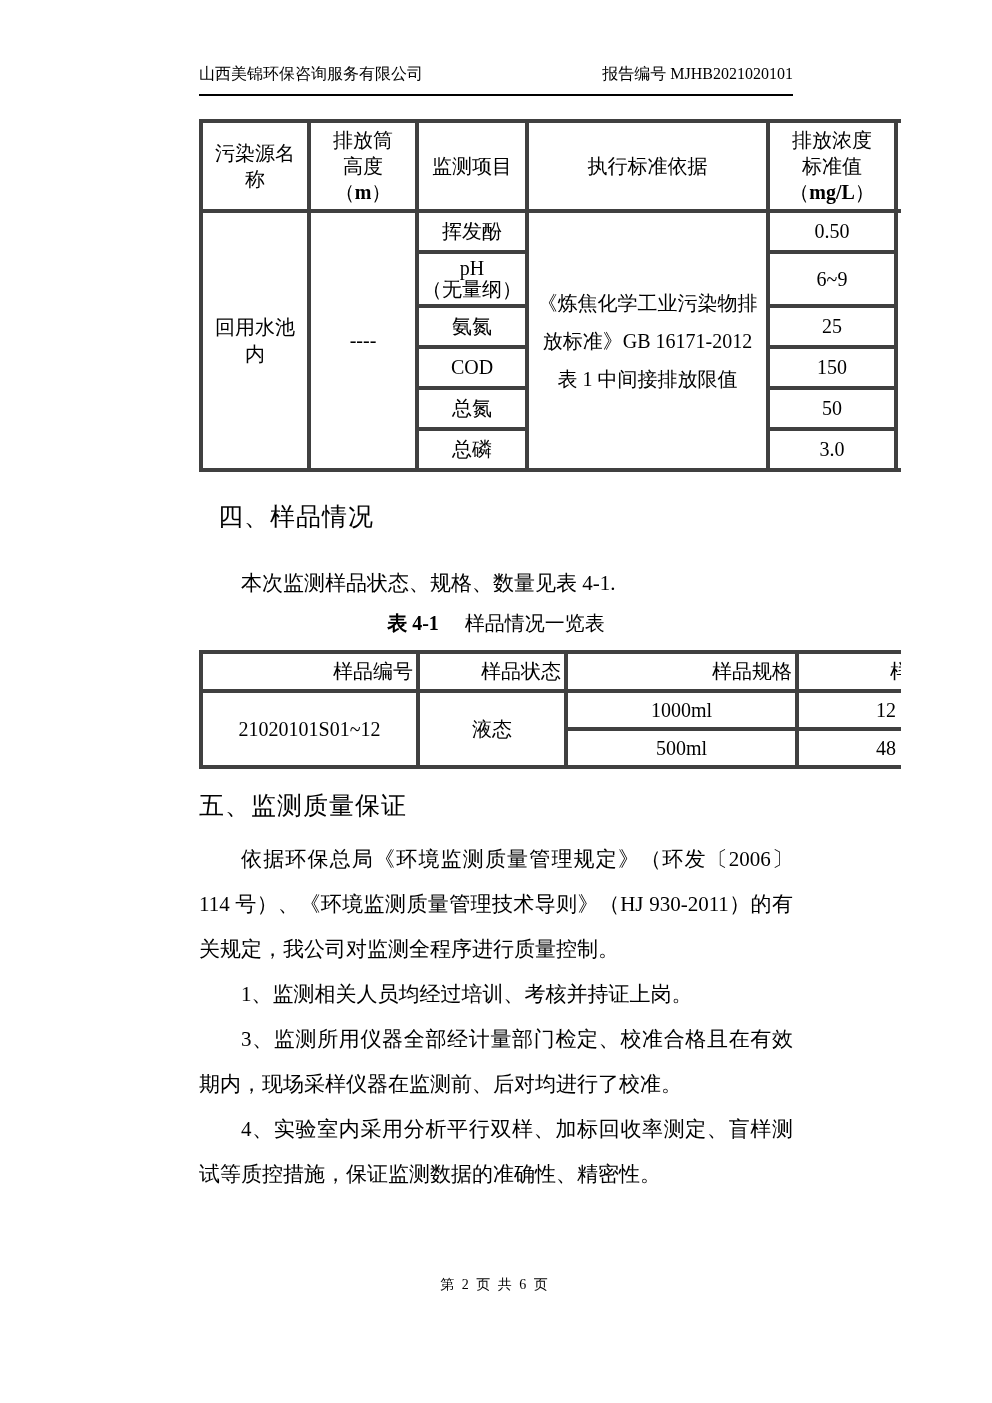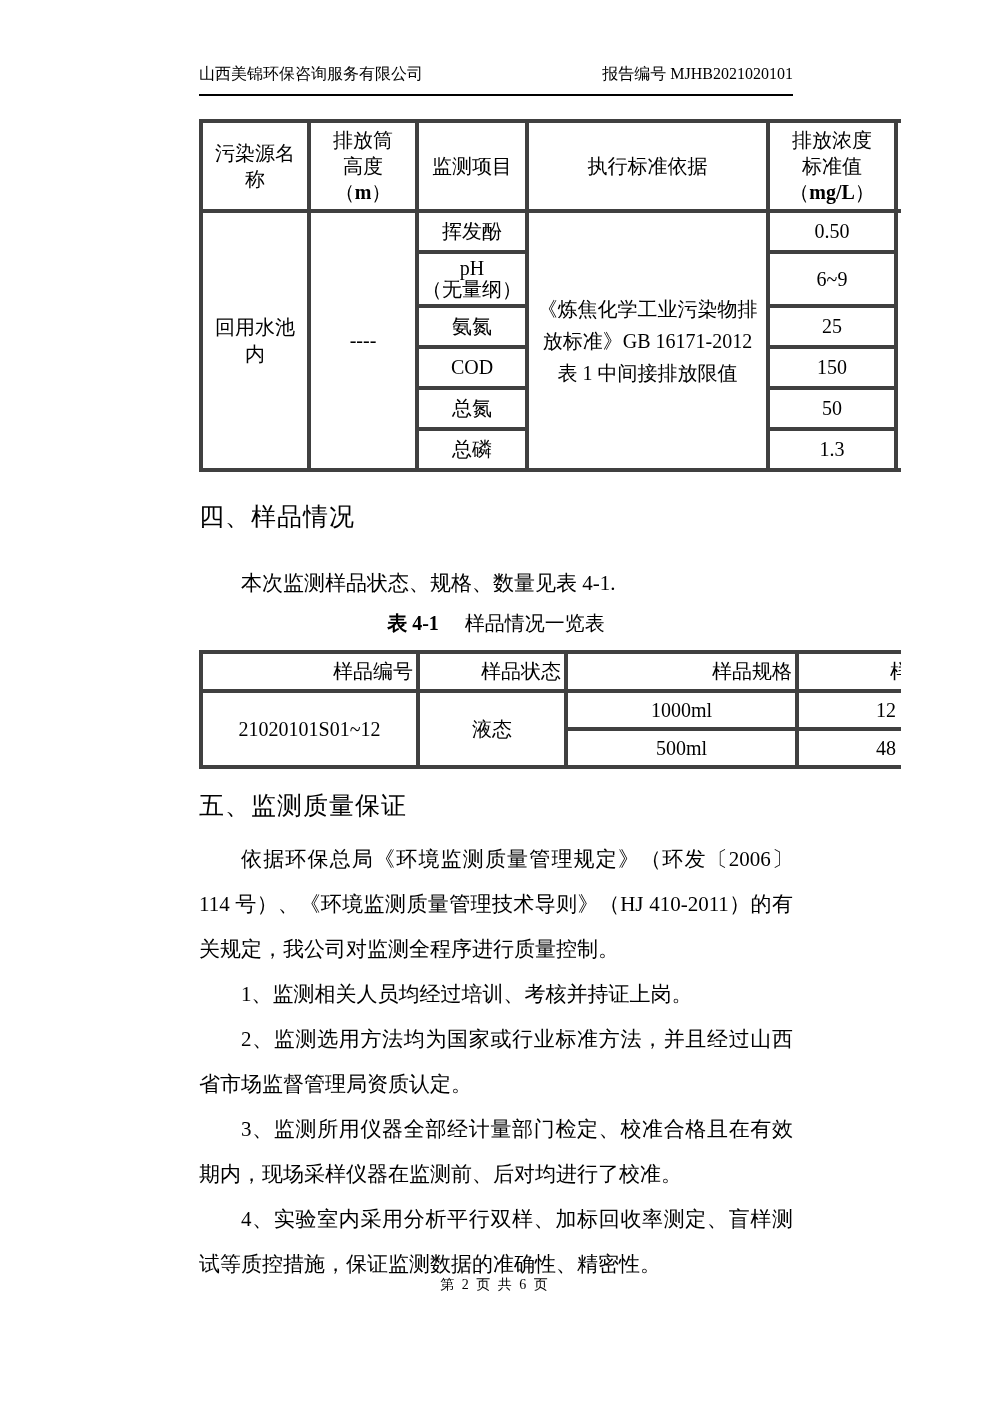--- a/index.html
+++ b/index.html
@@ -40,34 +40,34 @@
   .tbl th, .tbl td {
     border: 4px solid #404040;
     font-weight: normal;
     vertical-align: middle;
     padding: 4px 3px;
   }
   .main-tbl { margin-top: 23px; }
   .main-tbl .hdr-row { height: 81px; line-height: 26px; }
   .main-tbl .body-row { height: 41px; }
   .main-tbl .body-row-tall { height: 42px; }
-  .cell-basis { line-height: 32px; padding: 2px 2px; margin-top: 20px; }
+  .cell-basis { line-height: 38px; padding: 2px 2px; margin-top: 20px; }
   .cell-ph div { line-height: 21px; }
 
   .samples-tbl { margin-top: 13px; }
   .samples-tbl .hdr-row { height: 37px; text-align: right; }
   .samples-tbl .body-row { height: 38px; }
 
   
   h2.sec-heading {
     font-size: 25px;
     font-weight: normal;
     letter-spacing: 1px;
   }
-  .sec4-heading { margin-top: 28px; }
+  .sec4-heading { margin-top: 28px; margin-left: 19px; }
   .sec5-heading { margin-top: 20px; }
 
   .intro {
     margin-top: 36px;
     font-size: 21px;
     text-indent: 2em;
   }
   .caption {
     margin-top: 13px;
     text-align: center;
@@ -156,21 +156,21 @@
         <tr class="body-row">
           <td>COD</td>
           <td>150</td>
         </tr>
         <tr class="body-row">
           <td>总氮</td>
           <td>50</td>
         </tr>
         <tr class="body-row">
           <td>总磷</td>
-          <td>1.3</td>
+          <td>3.0</td>
         </tr>
       </tbody>
     </table>
 
     <h2 class="sec-heading sec4-heading">四、样品情况</h2>
     <p class="intro">本次监测样品状态、规格、数量见表 4-1.</p>
 
     <div class="caption">
       <span class="cap-label">表 4-1</span><span>样品情况一览表</span>
     </div>
@@ -197,23 +197,22 @@
         </tr>
         <tr class="body-row">
           <td>500ml</td>
           <td>48</td>
         </tr>
       </tbody>
     </table>
 
     <h2 class="sec-heading sec5-heading">五、监测质量保证</h2>
     <div class="bodytext">
-      <p>依据环保总局《环境监测质量管理规定》（环发〔2006〕114 号）、《环境监测质量管理技术导则》（HJ 410-2011）的有关规定，我公司对监测全程序进行质量控制。</p>
+      <p>依据环保总局《环境监测质量管理规定》（环发〔2006〕114 号）、《环境监测质量管理技术导则》（HJ 930-2011）的有关规定，我公司对监测全程序进行质量控制。</p>
       <p>1、监测相关人员均经过培训、考核并持证上岗。</p>
-      <p>2、监测选用方法均为国家或行业标准方法，并且经过山西省市场监督管理局资质认定。</p>
       <p>3、监测所用仪器全部经计量部门检定、校准合格且在有效期内，现场采样仪器在监测前、后对均进行了校准。</p>
       <p>4、实验室内采用分析平行双样、加标回收率测定、盲样测试等质控措施，保证监测数据的准确性、精密性。</p>
     </div>
 
   </div>
 
   <div class="doc-footer">
     <span>第 2 页  共 6 页</span>
   </div>
 </div>

